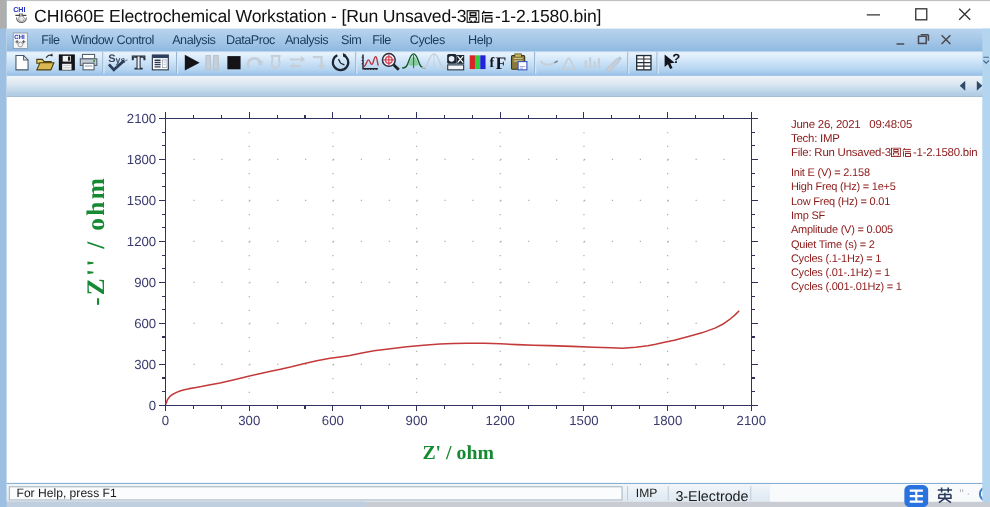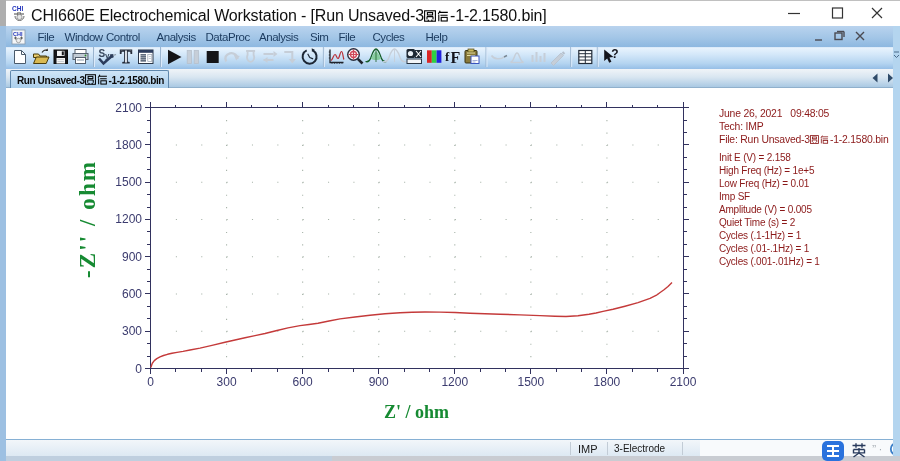--- a/index.html
+++ b/index.html
@@ -28,21 +28,21 @@
 #helpfield {position:absolute;left:2px;top:2px;width:558px;height:13px;background:#fbfcfd;
  border:1px solid #aab6c0;font-size:11px;color:#1a1a1a;padding:0 0 0 6px;line-height:12px}
 #bottomstrip {left:0;top:456px;width:900px;height:5px;background:#c9ccd2}
 #bottomstrip2 {left:0;top:456px;width:332px;height:5px;background:#bfcfdf}
 #leftedge {left:0;top:0;width:6px;height:461px;background:#9dc0e2}
 #leftedge-top {left:0;top:0;width:6px;height:26px;background:#aeaeae}
 #rightedge {left:893px;top:26px;width:7px;height:430px;background:#b4d5ef}
 .cjk svg {margin:0 0.5px}
 .cjkb svg {margin:0 0.5px}
 #imp {left:578px;top:443px;font-size:11px;color:#1a1a1a}
-#electrode {left:614px;top:443px;font-size:10px;color:#1a1a1a}
+#electrode {left:614px;top:443px;font-size:13px;color:#1a1a1a}
 </style></head>
 <body>
 <div class="abs" id="doc"></div>
 <div class="abs" id="titlebar"></div>
 <div class="abs" id="title-ico">
 <svg width="17" height="18" viewBox="0 0 17 18">
 <text x="1" y="6" font-size="6.5" font-weight="bold" fill="#2233bb" font-family="'Liberation Sans',sans-serif">CHI</text>
 <path d="M3,9 h4 m0,-2 v4 m6,-2 h-4 m0,-2 v4" stroke="#444" stroke-width="1" fill="none"></path>
 <path d="M4,11 a4.5,4.5 0 0 0 9,0" fill="none" stroke="#666" stroke-width="1"></path>
 <circle cx="8.5" cy="12" r="2.6" fill="#e8e8e8" stroke="#888" stroke-width="0.8"></circle>
@@ -240,33 +240,20 @@
     <g transform="translate(0.3,0)">
       <rect x="578.5" y="6.5" width="13" height="13" fill="#fff" stroke="#222b38" stroke-width="1.2"></rect>
       <path d="M585,6.5 v13 M578.5,9.7 h13 M578.5,12.9 h13 M578.5,16.1 h13" stroke="#222b38" stroke-width="1"></path>
     </g>
     <g transform="translate(-0.3,0)">
       <path d="M604.5,5.5 l0,11.5 l3,-2.6 l2,4.4 l2.2,-1 l-2,-4.3 l4,-0.4 z" fill="#14141c"></path>
       <text x="611.5" y="13.5" font-family="'Liberation Sans',sans-serif" font-size="12px" font-weight="bold" fill="#14141c">?</text>
     </g>
 </svg>
 <div class="abs" id="tabbar">
-<div id="tab">Run Unsaved-3<span class="cjkb"><svg width="11" height="11" viewBox="0 0 12 12" style="vertical-align:-1px">
-          <g stroke="#000" stroke-width="1.1" fill="none">
-            <rect x="0.6" y="0.8" width="10.8" height="10.4"></rect>
-            <rect x="3.4" y="2.6" width="5.2" height="2.4"></rect>
-            <path d="M3,6.6 h6 M3,6.6 v3 M9,6.6 v3 M4.8,9.8 l-1,1.4 M7.4,9.8 l1,1.4"></path>
-          </g>
-        </svg><svg width="11" height="11" viewBox="0 0 12 12" style="vertical-align:-1px">
-          <g stroke="#000" stroke-width="1.1" fill="none">
-            <path d="M3.2,0.8 L1.2,4 M2.2,2.4 h8.6 M3.4,5.2 h7.2"></path>
-            <path d="M1.8,4.6 v6.6"></path>
-            <rect x="4.2" y="7.4" width="6" height="3.6"></rect>
-          </g>
-        </svg></span>-1-2.1580.bin</div>
 <svg style="position:absolute;left:861px;top:3px" width="28" height="12">
 <path d="M10.5,1.5 L5.5,6 L10.5,10.5 z" fill="#2e4a68"></path>
 <path d="M21,1.5 L26,6 L21,10.5 z" fill="#2e4a68"></path>
 </svg>
 </div>
 <svg width="900" height="461" style="position:absolute;left:0;top:0">
 <g stroke="#a7b3a9" stroke-width="1.1">
 <line x1="226.57" y1="120.12" x2="226.57" y2="366.5" stroke-dasharray="1.1 11.32"></line>
 <line x1="302.64" y1="120.12" x2="302.64" y2="366.5" stroke-dasharray="1.1 11.32"></line>
 <line x1="378.71" y1="120.12" x2="378.71" y2="366.5" stroke-dasharray="1.1 11.32"></line>
@@ -403,20 +390,21 @@
         </g>
       </svg><svg width="9" height="9" viewBox="0 0 12 12" style="vertical-align:-1px">
         <g stroke="#8b1818" stroke-width="1.1" fill="none">
           <path d="M3.2,0.8 L1.2,4 M2.2,2.4 h8.6 M3.4,5.2 h7.2"></path>
           <path d="M1.8,4.6 v6.6"></path>
           <rect x="4.2" y="7.4" width="6" height="3.6"></rect>
         </g>
       </svg></span>-1-2.1580.bin</div>
 <div class="abs" id="params2">Init E (V) = 2.158<br>High Freq (Hz) = 1e+5<br>Low Freq (Hz) = 0.01<br>Imp SF<br>Amplitude (V) = 0.005<br>Quiet Time (s) = 2<br>Cycles (.1-1Hz) = 1<br>Cycles (.01-.1Hz) = 1<br>Cycles (.001-.01Hz) = 1</div>
 <div class="abs" id="statusbar">
+<div id="helpfield">For Help, press F1</div>
 <div style="position:absolute;left:564px;top:2px;width:1px;height:13px;background:#c2ccd6"></div>
 <div style="position:absolute;left:601px;top:2px;width:1px;height:13px;background:#c2ccd6"></div>
 <div style="position:absolute;left:676px;top:2px;width:1px;height:13px;background:#c2ccd6"></div>
 </div>
 <div class="abs" id="imp">IMP</div>
 <div class="abs" id="electrode">3-Electrode</div>
 <div class="abs" id="bottomstrip"></div>
 <div class="abs" id="bottomstrip2"></div>
 <div class="abs" style="left:700px;top:440px;width:193px;height:16px;background:#f8fafc"></div>
 <div class="abs" style="left:822px;top:441px"><svg width="22" height="20" viewBox="0 0 22 20">

